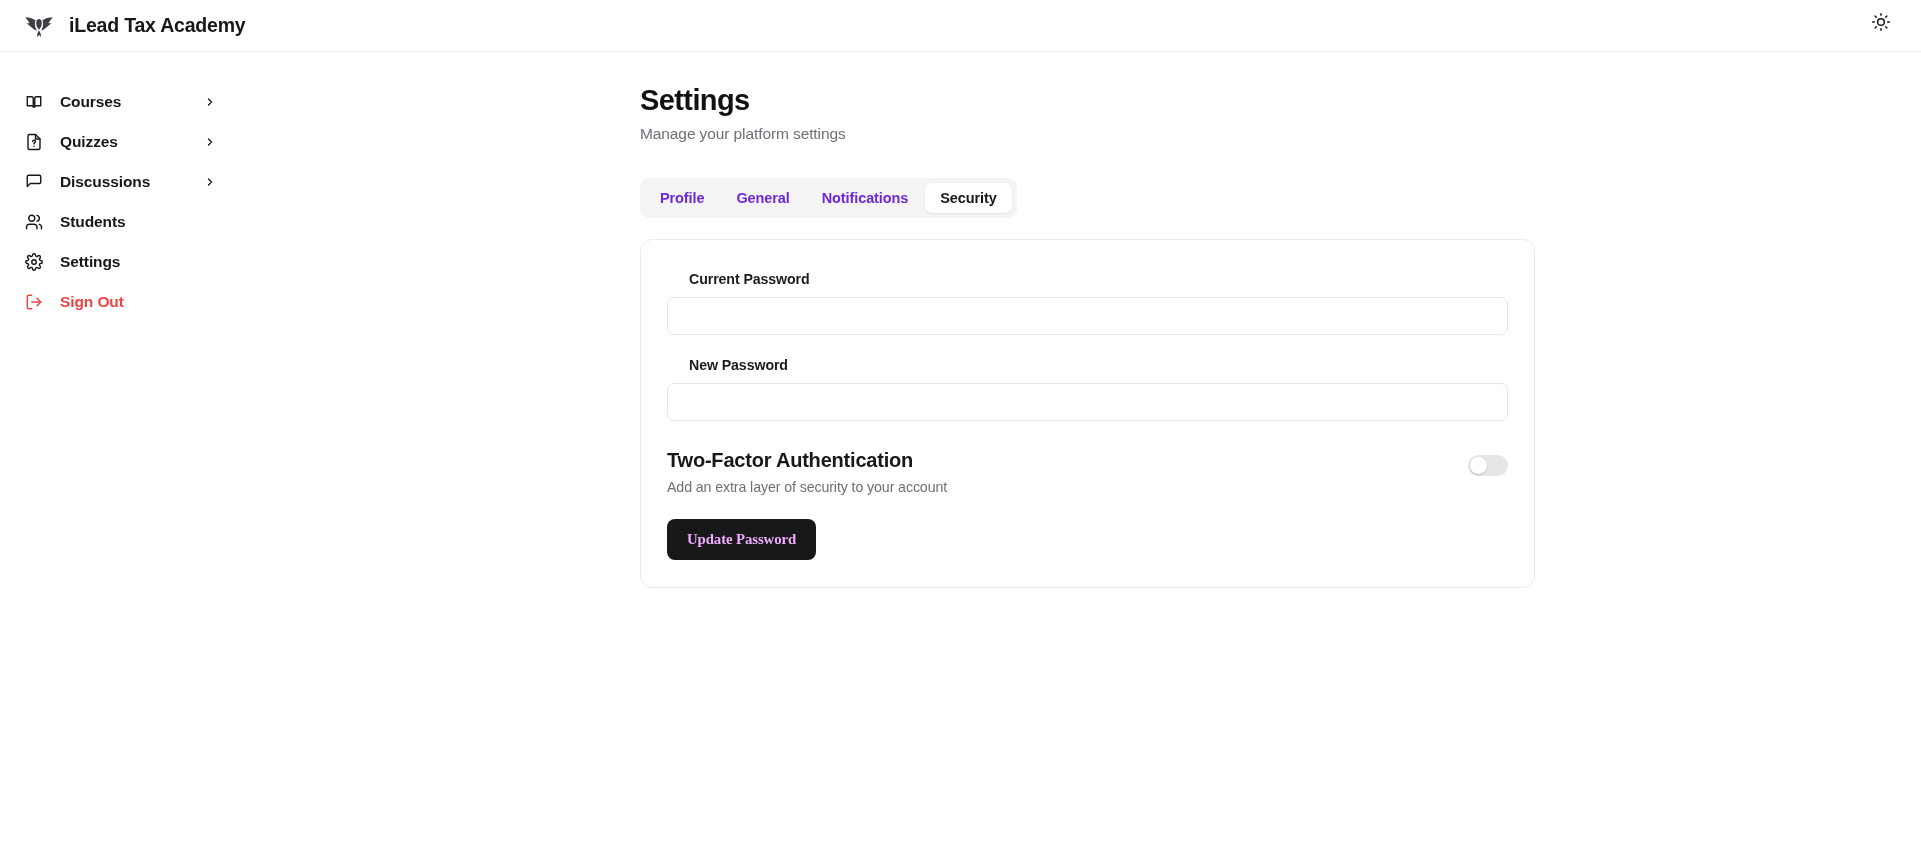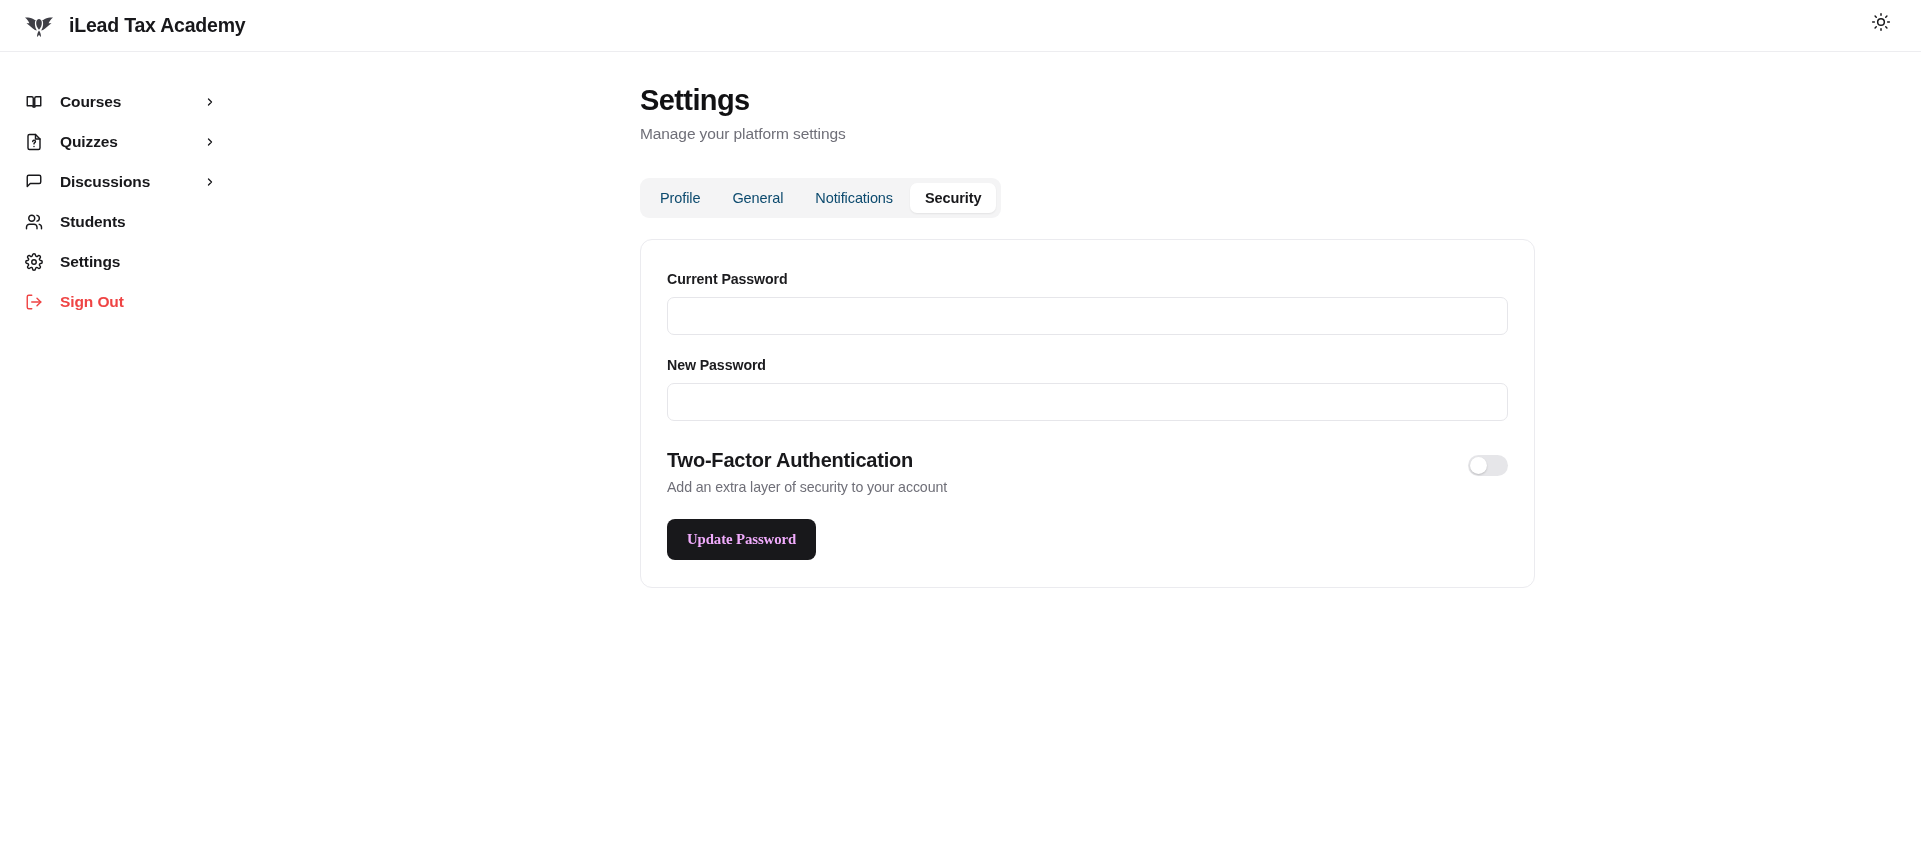--- a/index.html
+++ b/index.html
@@ -151,22 +151,22 @@
     border-radius: 9px;
     padding: 5px;
     gap: 2px;
   }
   .tab {
     height: 30px;
     padding: 0 15px;
     display: flex; align-items: center;
     border-radius: 7px;
     font-size: 14.5px;
-    color: #0c4a6e;
-    font-weight: 400;
+    color: #6d28d9;
+    font-weight: 700;
     cursor: pointer;
     white-space: nowrap;
     letter-spacing: -0.1px;
   }
   .tab.active {
     background: #ffffff;
     color: #18181b;
     font-weight: 700;
     box-shadow: 0 1px 2px rgba(0,0,0,0.07);
   }
@@ -183,20 +183,21 @@
     padding: 31px 26px 27px 26px;
   }
   .field { margin-bottom: 22px; }
   .field-label {
     display: block;
     font-size: 14.2px;
     font-weight: 600;
     color: #1c1c1f;
     margin-bottom: 10px;
     letter-spacing: -0.1px;
+    margin-left: 22px;
   }
   .field-input {
     display: block;
     width: 100%;
     height: 38px;
     border: 1px solid #e6e6ea;
     border-radius: 7px;
     background: #ffffff;
     padding: 0 12px;
     font-size: 14.5px;

